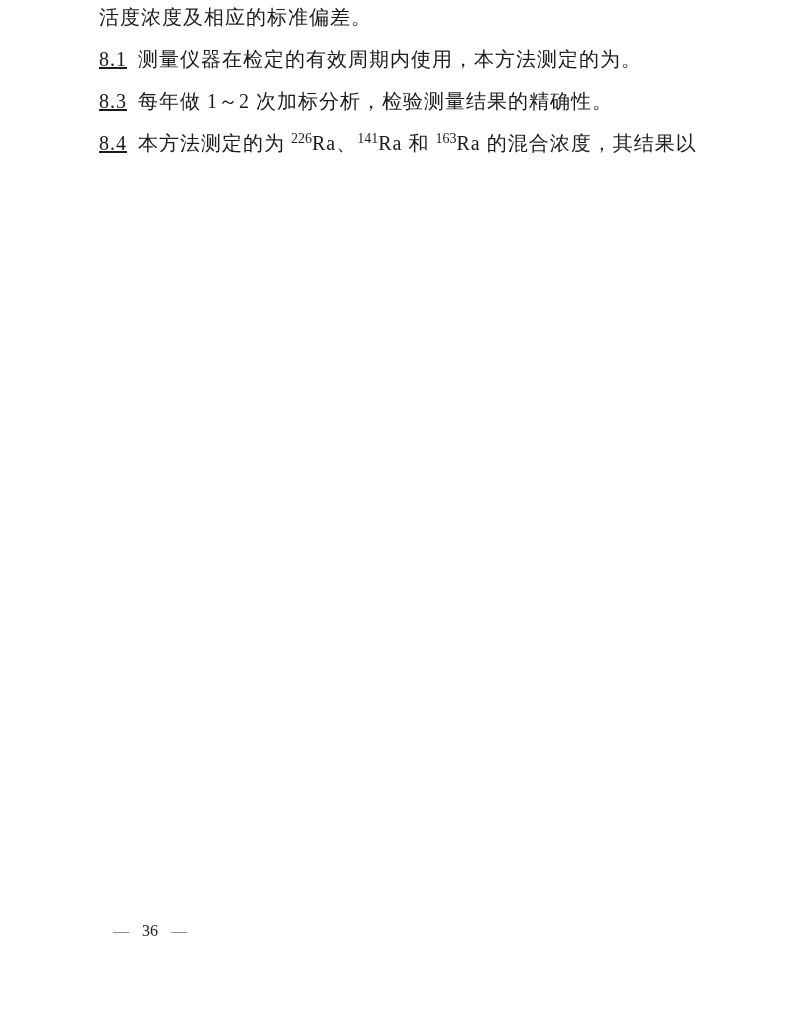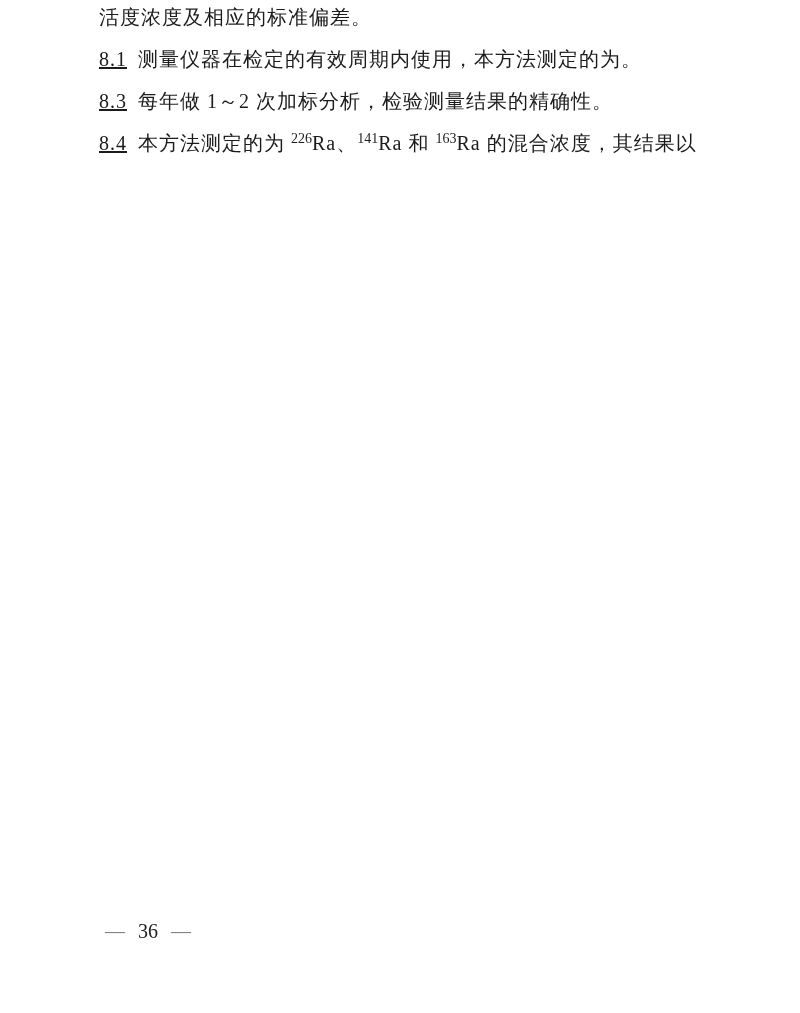--- a/index.html
+++ b/index.html
@@ -43,23 +43,23 @@
     margin-right: 5px;
   }
   .sup {
     font-size: 14px;
     letter-spacing: 0;
     position: relative;
     top: -7px;
   }
   .footer {
     position: absolute;
-    left: 105px;
+    left: 113px;
     top: 921px;
-    font-size: 20px;
+    font-size: 16px;
     line-height: 20px;
     letter-spacing: 0;
   }
   .footer .dash {
     color: #7d7d7d;
   }
   .footer .page-num {
     color: #222222;
     margin: 0 13px;
   }

